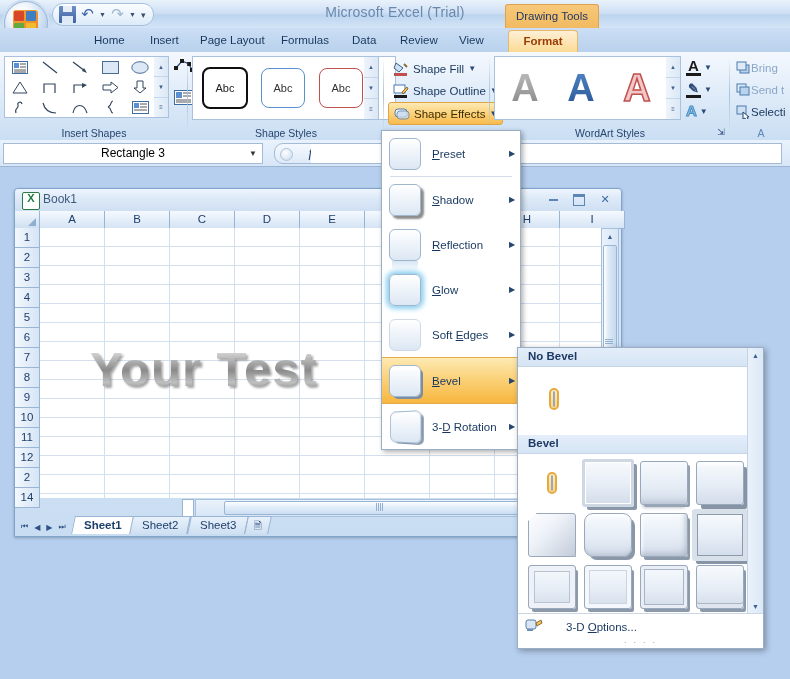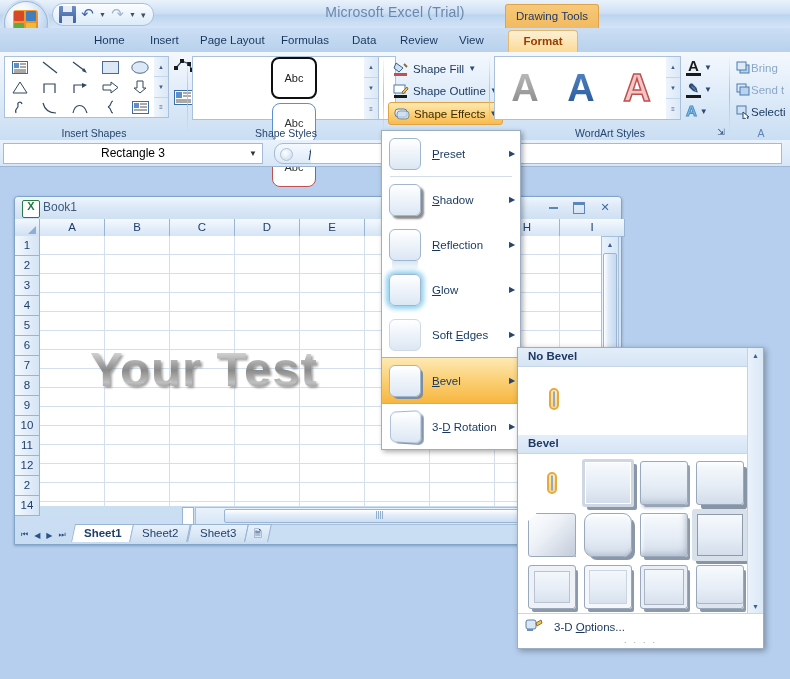--- a/index.html
+++ b/index.html
@@ -104,21 +104,21 @@
     position:absolute;left:154px;top:4px;width:14px;height:60px;
     background:linear-gradient(to right,#eef4fb,#dbe8f6);border:1px solid #a9c1dd;border-left:none;
     display:flex;flex-direction:column;
   }
   .galscroll div{flex:1;display:flex;align-items:center;justify-content:center;font-size:6px;color:#41608c;
      border-bottom:1px solid #c3d6ec;}
   .galscroll div:last-child{border-bottom:none;}
 
   
   .abcbox{position:absolute;left:4px;top:4px;width:192px;height:62px;
-     background:#fff;border:1px solid #a9c1dd;display:flex;align-items:center;gap:4px;padding:0 5px;flex-direction:column;}
+     background:#fff;border:1px solid #a9c1dd;display:flex;align-items:center;gap:4px;padding:0 5px;}
   .abc{width:54px;height:48px;display:flex;align-items:center;justify-content:center;}
   .abc .r{width:42px;height:38px;border-radius:8px;background:#fff;display:flex;align-items:center;justify-content:center;
      font-size:11px;color:#222;}
   .abc .r.k{border:2.5px solid #0f0f0f;}
   .abc .r.b{border:1.5px solid #5b8fd0;color:#333;}
   .abc .r.rd{border:1.5px solid #c0504d;color:#333;}
 
   
   .effbtn{
     position:absolute;left:0;height:21px;display:flex;align-items:center;gap:4px;
@@ -157,21 +157,21 @@
   .namebox .cv{position:absolute;right:5px;top:0;font-size:8px;color:#333;}
   .fxsplit{position:absolute;left:274px;top:3px;width:48px;height:19px;
     background:linear-gradient(to bottom,#f4f9fe,#dfeaf7);border:1px solid #a3bbd6;border-radius:9px 0 0 9px;}
   .fxsplit .dot{position:absolute;left:5px;top:4px;width:11px;height:11px;border-radius:50%;
     background:radial-gradient(circle at 40% 35%,#fff,#c6d8ec);border:1px solid #aac3dd;}
   .fxsplit .fx{position:absolute;right:5px;top:1px;font-style:italic;font-family:"Liberation Serif",serif;
     font-size:13px;color:#25406b;}
   .fxinput{position:absolute;left:311px;top:3px;width:470px;height:19px;background:#fff;border:1px solid #a3bbd6;border-left:none;}
 
   
-  .wb{position:absolute;left:14px;top:196px;width:606px;height:347px;
+  .wb{position:absolute;left:14px;top:188px;width:606px;height:347px;
      background:linear-gradient(to bottom,#dbe8f7,#c9ddf2);
      border:1px solid #7fa5cd;border-radius:4px 4px 0 0;
      box-shadow:0 1px 3px rgba(0,0,0,.25);}
   .wb .wbtitle{position:absolute;left:0;top:0;width:606px;height:22px;
      background:linear-gradient(to bottom,#eef5fd 0%,#dbe8f7 50%,#cfe0f3 100%);
      border-radius:4px 4px 0 0;}
   .wb .wbtitle .nm{position:absolute;left:28px;top:3px;font-size:12px;color:#3e5a7d;}
   .xlicon{position:absolute;left:7px;top:3px;width:16px;height:16px;background:#fff;border:1px solid #2a7a43;border-radius:2px;}
   .xlicon:after{content:"X";position:absolute;left:0;top:-1px;width:16px;text-align:center;font-size:11px;
      font-weight:bold;color:#1f7a3f;}
@@ -280,21 +280,21 @@
   .bth.b7{box-shadow:inset -6px -7px 6px -5px #aeb9c8, inset 4px 4px 4px -3px #fff, 3px 4px 0 -1px #8c99ab;}
   .bth.b8{border:5px solid #d8e0ea;box-shadow:inset 0 0 0 1px #8d9aab, 3px 4px 0 -1px #8794a6;}
   .bth.b9{box-shadow:inset 0 0 0 5px #eef2f8, inset 0 0 0 6px #b9c3d1, 3px 4px 0 -1px #8c99ab;}
   .bth.b10{box-shadow:inset 0 0 0 4px #f4f7fb, inset 0 0 0 5px #ccd4e0, 3px 4px 0 -1px #8c99ab;}
   .bth.b11{box-shadow:inset 0 0 0 3px #e9eef6, inset 0 0 0 4px #a9b5c5, 3px 4px 0 -1px #8c99ab;}
   .bth.b12{box-shadow:inset 0 -4px 0 0 #dfe5ee, inset 0 -5px 0 0 #aab5c4, 3px 4px 0 -1px #8c99ab;}
   .subscroll{position:absolute;right:0;top:0;width:15px;height:265px;
      background:linear-gradient(to right,#eaf2fb,#dbe8f6);border-left:1px solid #c3d3e6;}
   .subscroll .a{height:14px;display:flex;align-items:center;justify-content:center;font-size:7px;color:#3a6094;}
   .subfoot{position:absolute;left:0;bottom:0;width:245px;height:34px;border-top:1px solid #ccd7e5;background:#fff;}
-  .subfoot .row{display:flex;align-items:center;height:26px;padding-left:6px;gap:10px;}
+  .subfoot .row{display:flex;align-items:center;height:26px;padding-left:6px;gap:22px;}
   .subfoot .lbl{font-size:11.5px;color:#17375e;}
   .grip-dots{position:absolute;left:0;bottom:1px;width:245px;text-align:center;font-size:9px;color:#8fa5bd;letter-spacing:2px;}
 </style>
 </head>
 <body>
 
 <div id="app">
 
   <div class="titlebar">
     <div class="apptitle">Microsoft Excel (Trial)</div>

